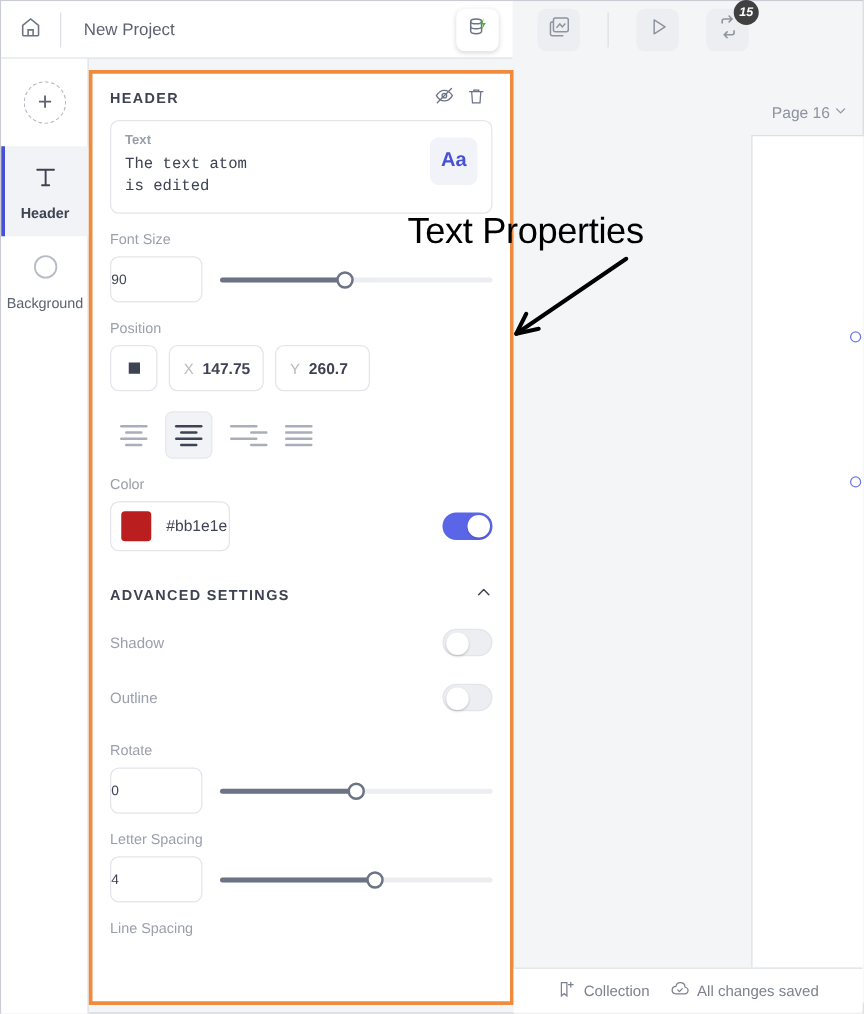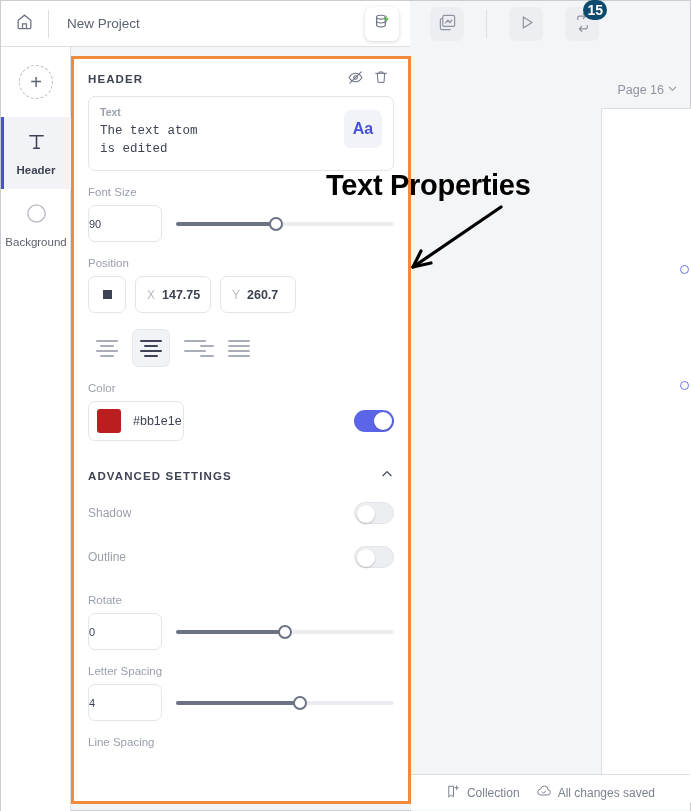--- a/index.html
+++ b/index.html
@@ -58,23 +58,23 @@
     background: #eceef1;
     border-radius: 7px;
     display: flex; align-items: center; justify-content: center;
     position: relative;
   }
   .tool-gap { width: 22px; }
   .badge {
     position: absolute; top: -7px; right: -8px;
     min-width: 20px; height: 20px; padding: 0 4px;
     border-radius: 10px;
-    background: #0c4a6e; color: #fff;
-    font-size: 14px; font-weight: bold;
-    display: flex; align-items: center; justify-content: center;
+    background: #404040; color: #fff;
+    font-size: 10px; font-weight: bold;
+    display: flex; align-items: center; justify-content: center; font-style: italic;
   }
 
   
   .rail {
     position: absolute; top: 46px; left: 0;
     width: 70px; height: 765px;
     background: #ffffff;
     border-right: 1px solid #dcdfe4;
   }
   .rail-add {
@@ -267,21 +267,21 @@
     background: #ffffff;
     border-top: 1px solid #dcdfe4;
     display: flex; align-items: center; justify-content: center;
     gap: 16px;
   }
   .bb-item { display: flex; align-items: center; gap: 6px; font-size: 12px; color: #7c828f; }
 
   
   .annotation {
     position: absolute; top: 168px; left: 325px;
-    font-size: 29px; font-weight: bold; color: #000000;
+    font-size: 29px; font-weight: normal; color: #000000;
     letter-spacing: -0.3px;
     white-space: nowrap;
     z-index: 30;
   }
   .anno-arrow { position: absolute; top: 200px; left: 400px; z-index: 30; }
 </style>
 </head>
 <body>
 
 <div class="app">

